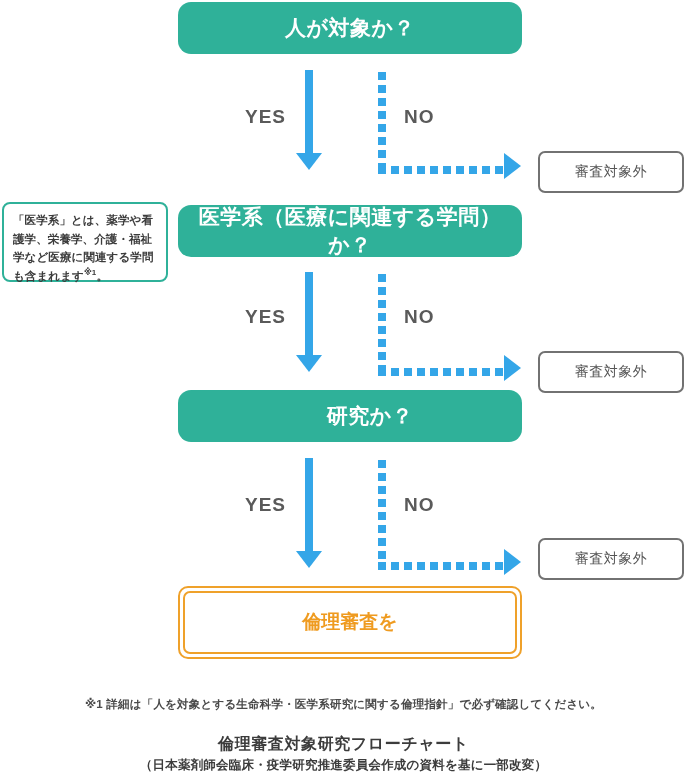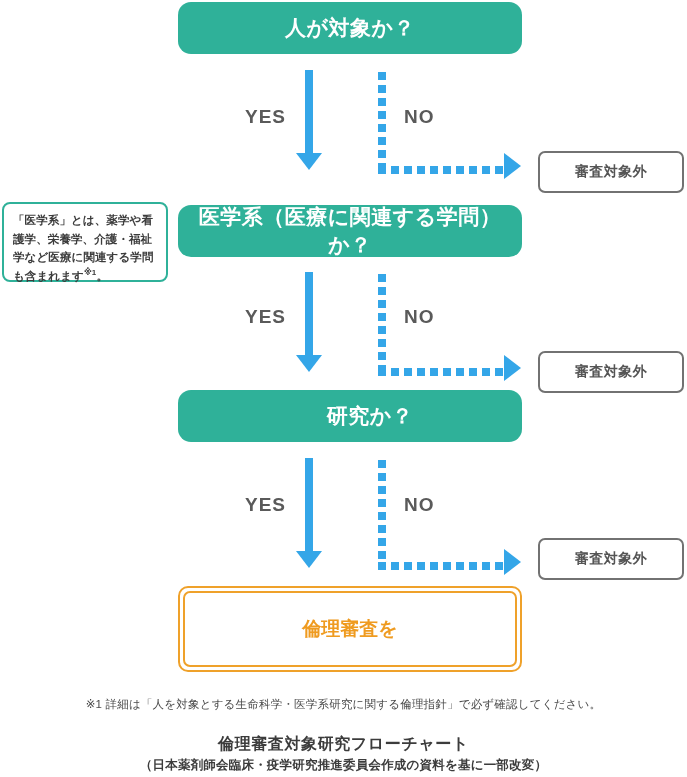--- a/index.html
+++ b/index.html
@@ -36,21 +36,21 @@
   .decision.d1 { left: 178px; top: 2px;   width: 344px; height: 52px; font-size: 21px; }
   .decision.d2 { left: 178px; top: 205px; width: 344px; height: 52px; font-size: 21px; }
   .decision.d3 { left: 178px; top: 390px; width: 344px; height: 52px; font-size: 21px; padding-left: 40px; }
 
   
   .result {
     position: absolute;
     left: 178px;
     top: 586px;
     width: 344px;
-    height: 86px;
+    height: 73px;
     box-sizing: border-box;
     border: 2px solid #efa12a;
     border-radius: 10px;
     background: #ffffff;
     padding: 3px;
   }
   .result-inner {
     width: 100%;
     height: 100%;
     box-sizing: border-box;
@@ -74,21 +74,21 @@
     height: 42px;
     box-sizing: border-box;
     border: 2px solid #727272;
     border-radius: 7px;
     background: #ffffff;
     display: flex;
     align-items: center;
     justify-content: center;
     color: #555555;
     font-size: 14px;
-    font-weight: bold;
+    font-weight: normal;
     letter-spacing: 0.5px;
   }
   .outbox.o1 { left: 538px; top: 151px; }
   .outbox.o2 { left: 538px; top: 351px; }
   .outbox.o3 { left: 538px; top: 538px; }
 
   
   .callout {
     position: absolute;
     box-sizing: border-box;
@@ -196,21 +196,21 @@
 
   
   .footnote {
     position: absolute;
     left: 0;
     top: 697px;
     width: 687px;
     text-align: center;
     color: #4a4a4a;
     font-size: 11.5px;
-    font-weight: normal;
+    font-weight: bold;
     letter-spacing: 0.2px;
   }
   .chart-title {
     position: absolute;
     left: 0;
     top: 734px;
     width: 687px;
     text-align: center;
     color: #3c3c3c;
     font-size: 16px;

